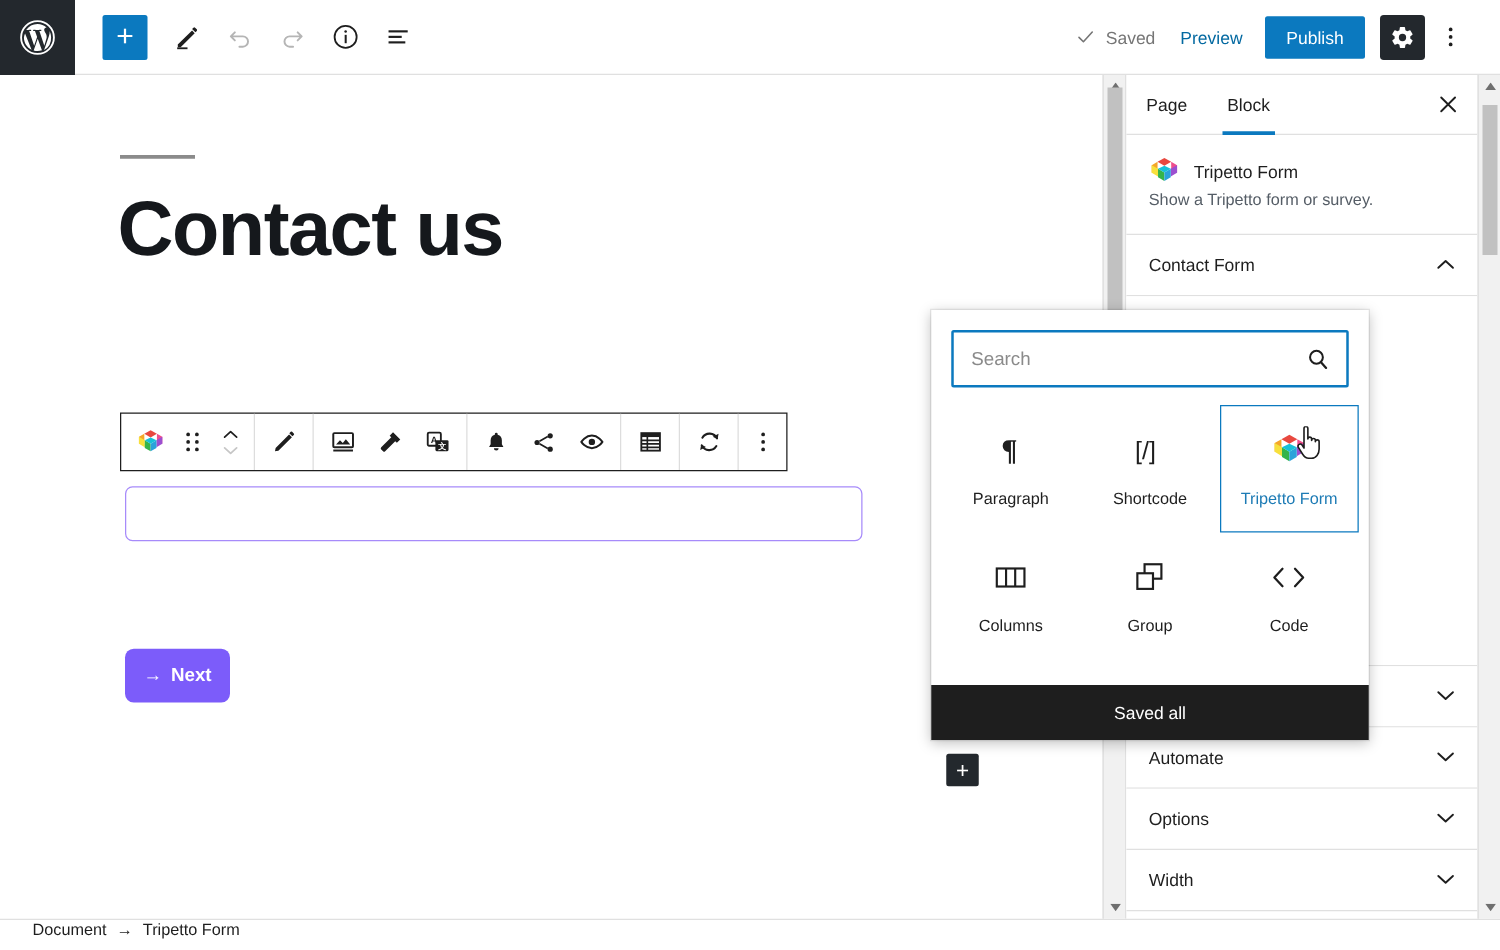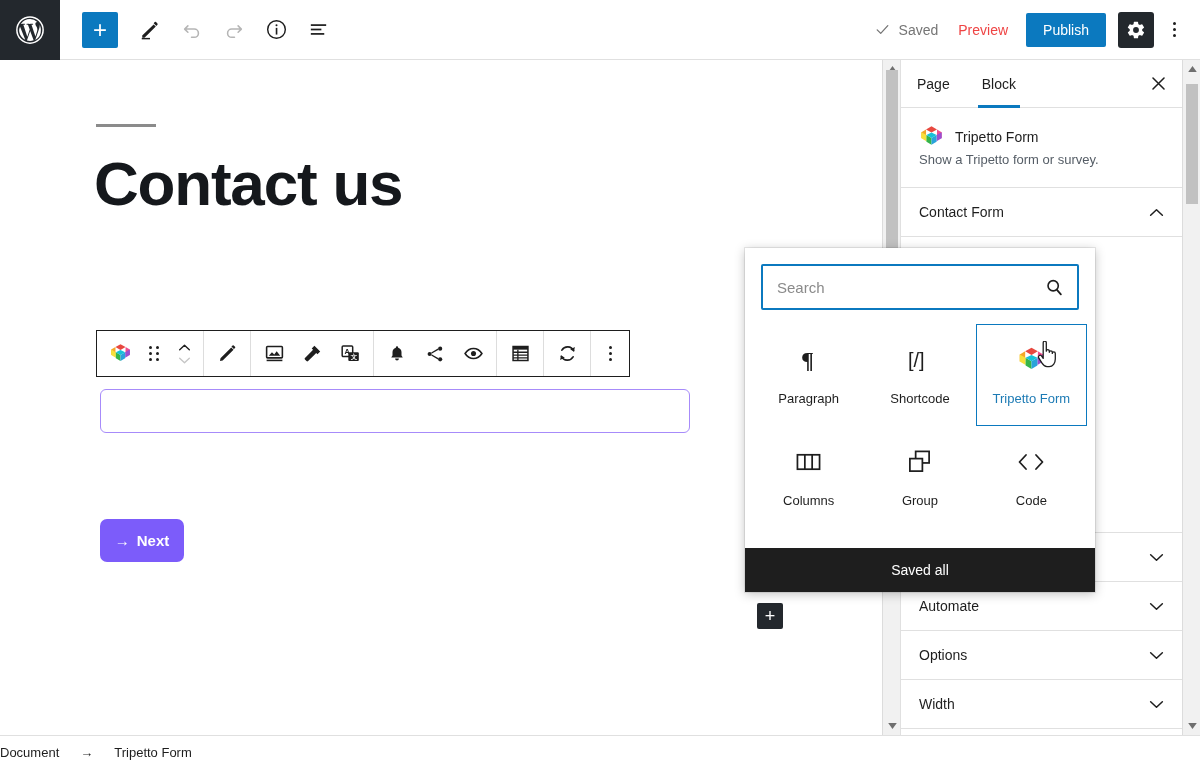--- a/index.html
+++ b/index.html
@@ -37,28 +37,28 @@
   }
   .tb-add {
     width: 36px; height: 36px; background: #0b79bf;
     display: flex; align-items: center; justify-content: center;
     border-radius: 2px; cursor: pointer; margin-right: 8px;
   }
   .tb-add span { color: #fff; font-size: 24px; line-height: 1; font-weight: 300; }
 
   .tb-right {
     margin-left: auto; display: flex; align-items: center;
-    gap: 0; padding-right: 10px;
+    gap: 0; padding-right: 24px;
   }
   .saved-wrap {
     display: flex; align-items: center; gap: 8px;
     color: #757575; font-size: 14px; margin-right: 20px;
   }
   .preview-link {
-    color: #ef4444; font-size: 14px; text-decoration: none;
+    color: #0369a1; font-size: 14px; text-decoration: none;
     margin-right: 18px; cursor: pointer;
   }
   .publish-btn {
     background: #0b79bf; color: #fff; font-size: 14px;
     border: none; border-radius: 2px;
     padding: 9px 17px; cursor: pointer;
     font-family: "Liberation Sans", sans-serif;
   }
   .gear-btn {
     width: 36px; height: 36px; background: #23282d;
@@ -277,22 +277,22 @@
     display: flex; align-items: center; justify-content: center;
     cursor: pointer; z-index: 55; border-radius: 2px;
   }
   .float-plus span { color: #fff; font-size: 18px; line-height: 1; font-weight: 300; }
 
   
   .statusbar {
     position: absolute; left: 0; top: 735px;
     width: 1200px; height: 25px;
     background: #fff; border-top: 1px solid #e0e0e0;
-    display: flex; align-items: flex-end;
-    gap: 21px;
+    display: flex; align-items: flex-start;
+    padding-left: 26px; gap: 8px;
   }
   .sbar-text { font-size: 13px; color: #1e1e1e; }
   .sbar-arrow { font-size: 13px; color: #1e1e1e; }
 </style>
 </head>
 <body>
 
 <div class="topbar">
 
   <div class="wp-logo">

